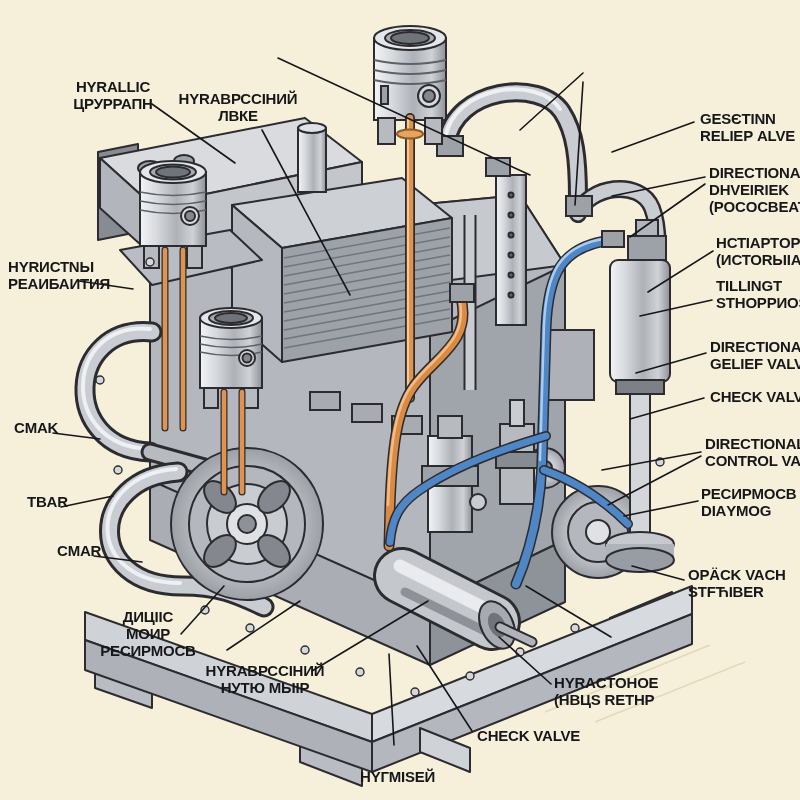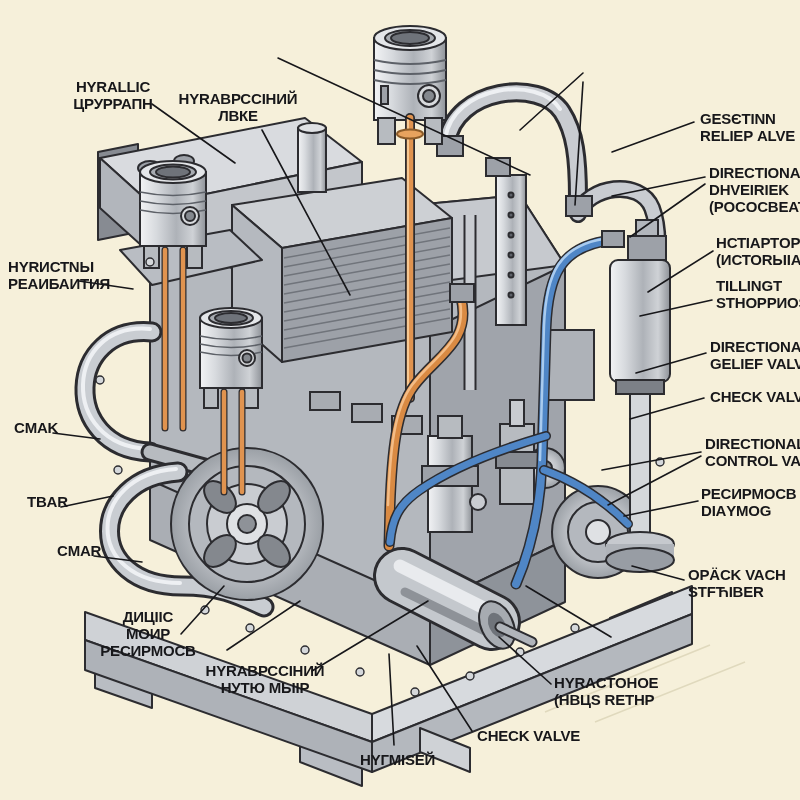--- a/index.html
+++ b/index.html
@@ -331,21 +331,21 @@
   <span>OPÄCK VACH</span>
       <span>ЅТFЋIBER</span>
     </div>
 <div class="label" style="left:554px;top:675px">
   <span>HYRACTOHOE</span>
       <span>(НВЦЅ RETHР</span>
     </div>
 <div class="label" style="left:477px;top:728px">
   <span>CHECK VALVE</span>
     </div>
-<div class="label" style="left:360px;top:752px">
+<div class="label" style="left:360px;top:769px">
   <span>HYГMISEЙ</span>
     </div>
 <div class="label center" style="left:265px;top:663px">
   <span>HYRАВРСCІНИЙ</span>
       <span>НУТЮ МЫIР</span>
     </div>
 <div class="label center" style="left:148px;top:609px">
   <span>ДИЦIIC</span>
       <span>МОИР</span>
       <span>РЕСИРМОСВ</span>

